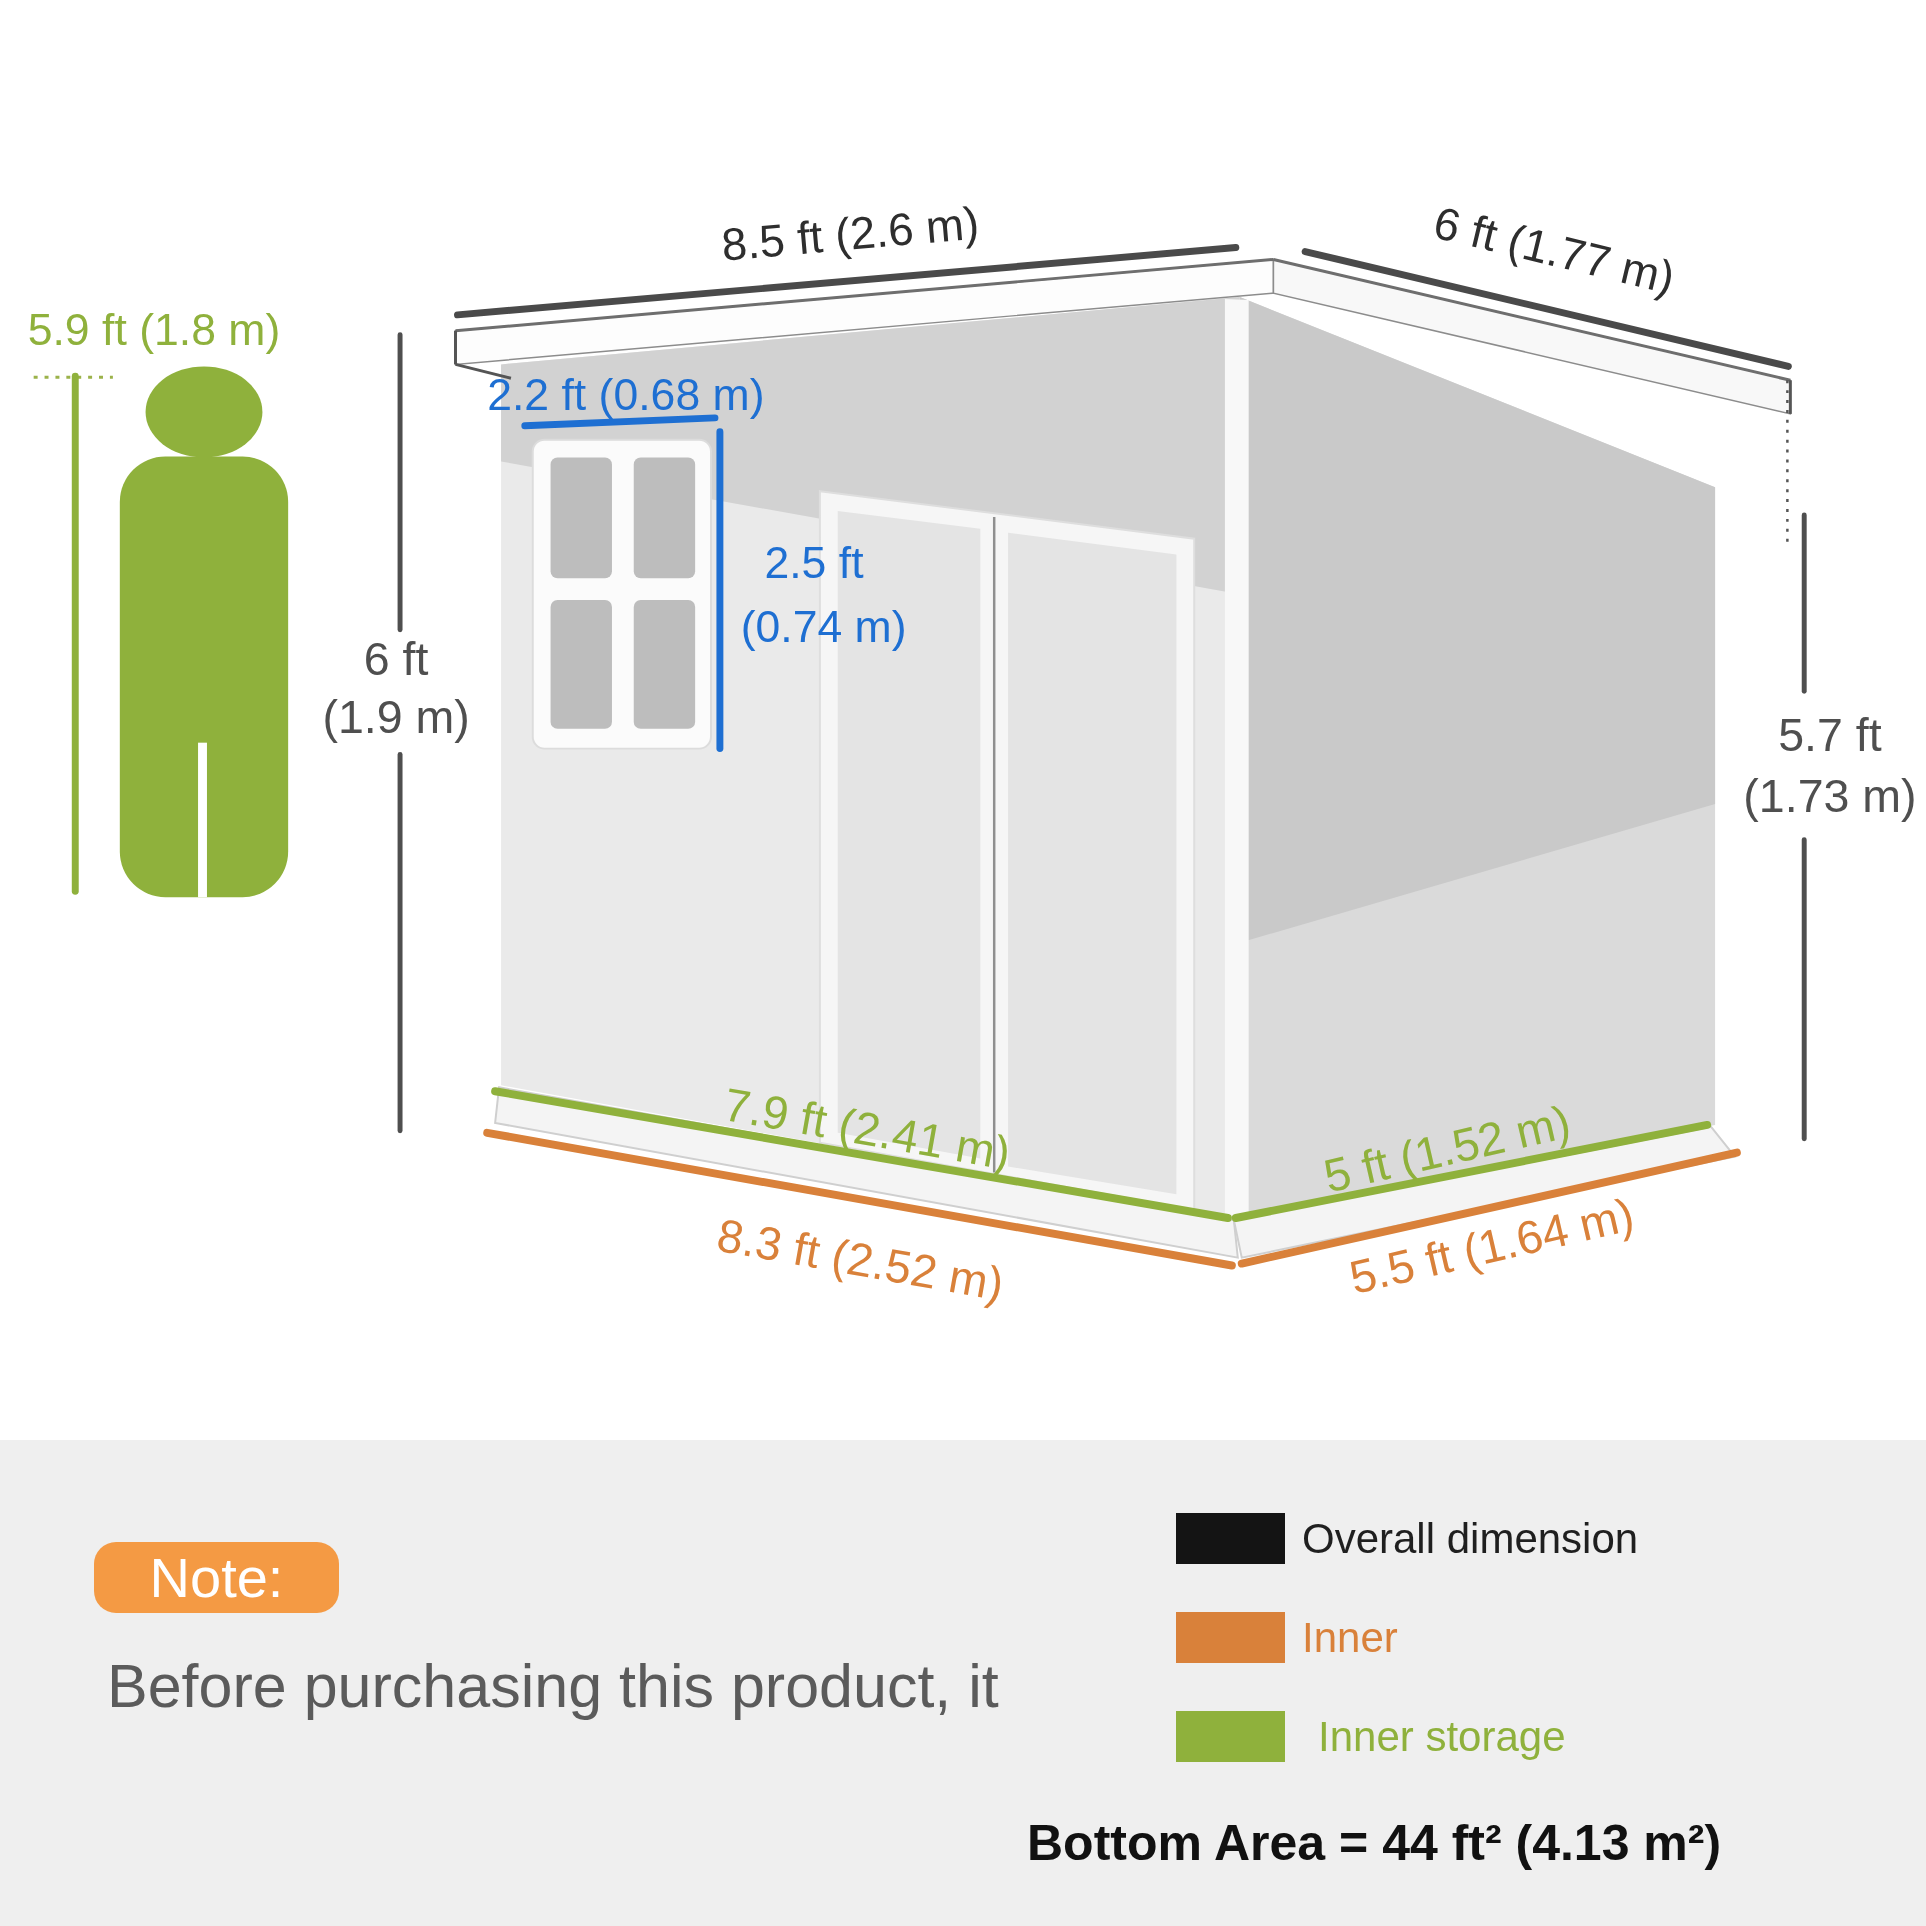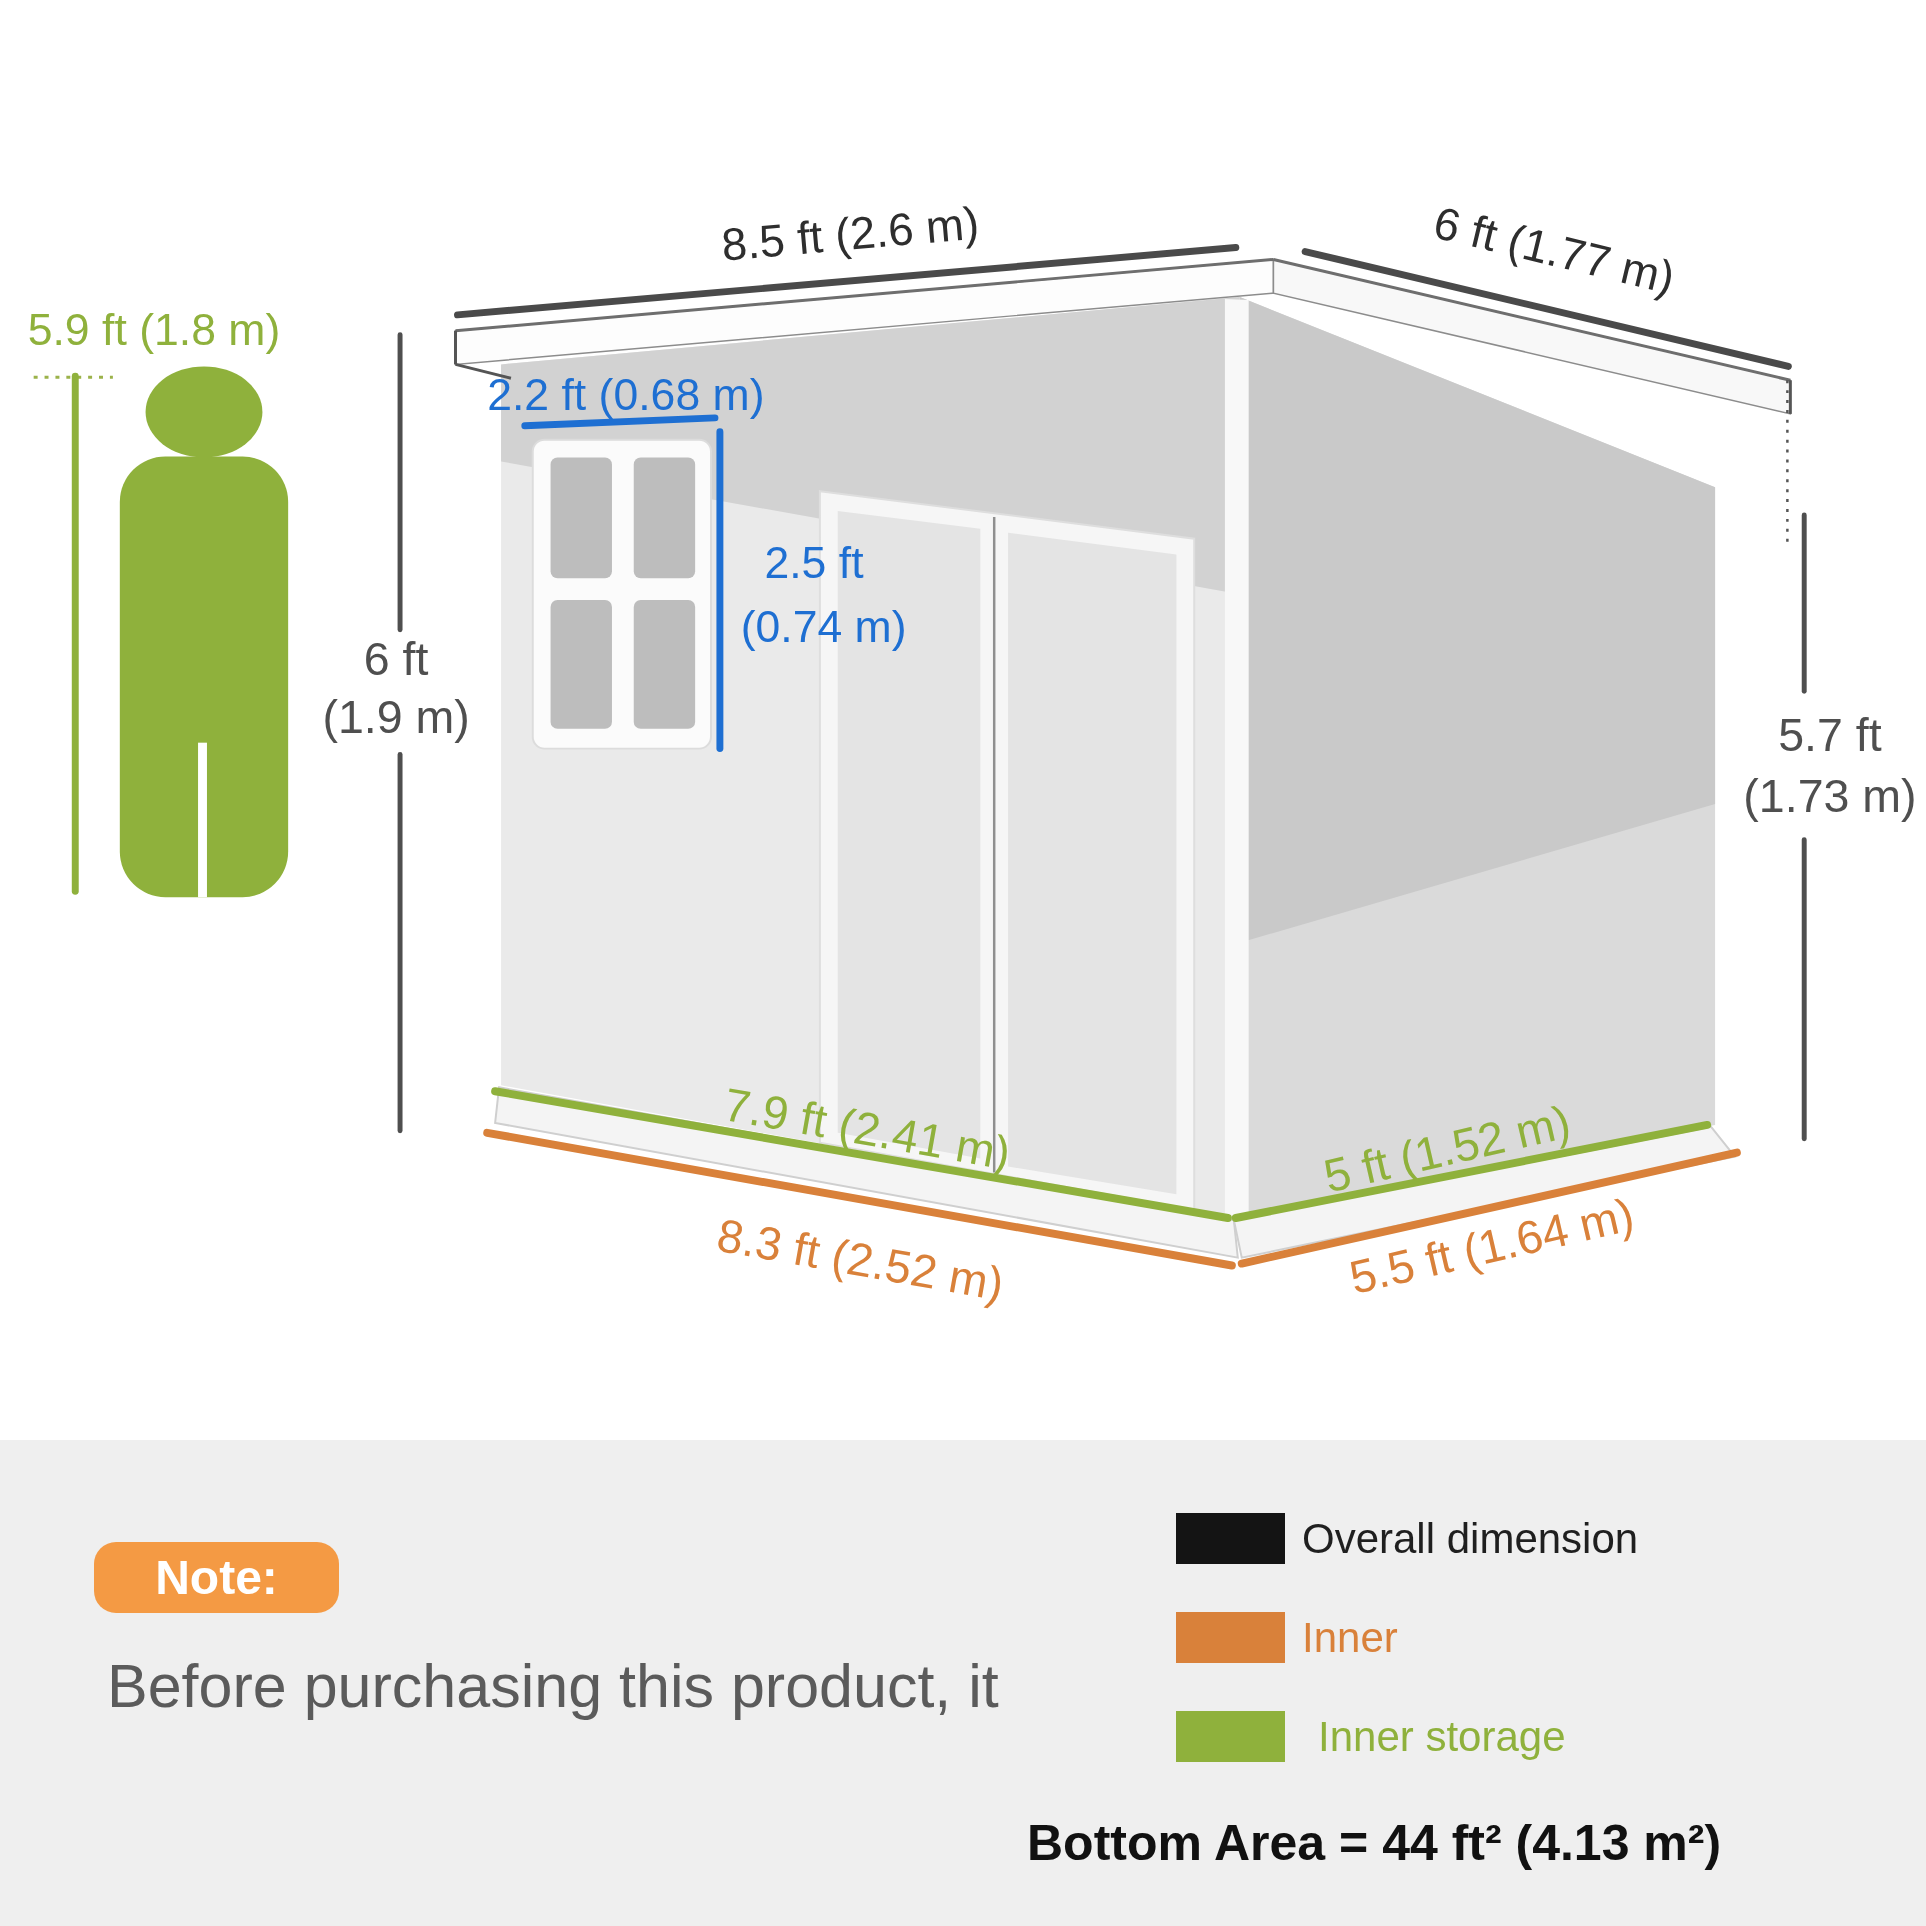--- a/index.html
+++ b/index.html
@@ -4,21 +4,21 @@
 <style>
   html,body{margin:0;padding:0;background:#ffffff;}
   #stage{position:relative;width:1927px;height:1927px;background:#ffffff;overflow:hidden;
          font-family:"Liberation Sans", sans-serif;}
   #footer-band{position:absolute;left:0;top:1440px;width:1927px;height:486px;background:#efefef;}
   svg{position:absolute;left:0;top:0;}
   svg text{font-family:"Liberation Sans", sans-serif;}
 
   .note-badge{position:absolute;left:94px;top:1542px;width:245px;height:71px;border-radius:22px;
               background:#f49a44;display:flex;align-items:center;justify-content:center;}
-  .note-badge span{color:#ffffff;font-size:48px;font-weight:700;}
+  .note-badge span{color:#ffffff;font-size:56px;font-weight:400;}
   .note-body{position:absolute;left:107px;top:1651px;width:921px;color:#5b5b5b;
              font-size:61px;line-height:70px;font-weight:400;}
   .legend-swatch{position:absolute;left:1176px;width:109px;height:51px;}
   .sw-overall{top:1513px;background:#141414;}
   .sw-bottom{top:1612px;background:#d9813a;}
   .sw-inner{top:1711px;background:#8fb13c;}
   .legend-label{position:absolute;left:1302px;height:51px;display:flex;align-items:center;
                 font-size:42px;}
   .ll-overall{top:1513px;color:#1f1f1f;}
   .ll-bottom{top:1612px;color:#d9813a;}

